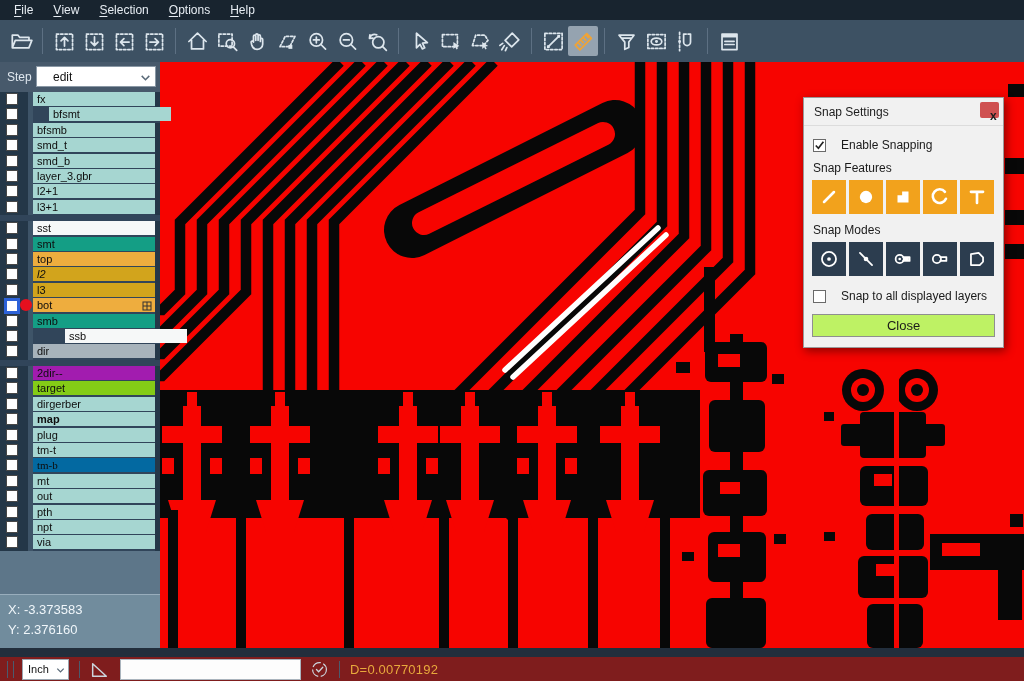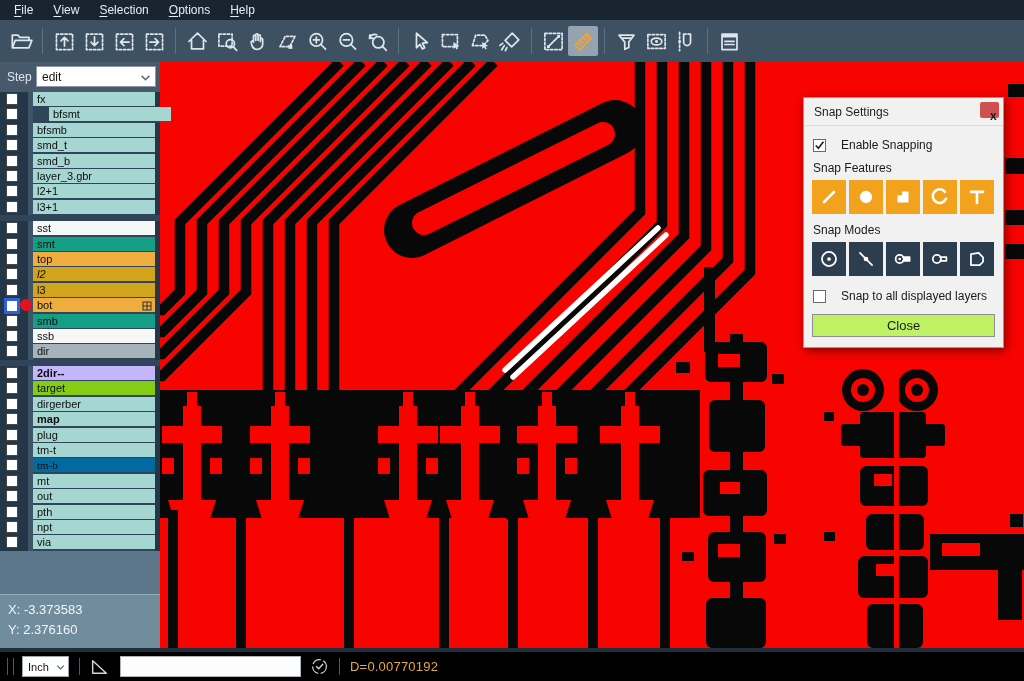--- a/index.html
+++ b/index.html
@@ -18,21 +18,21 @@
   .tsep{width:1px;height:26px;background:#5d7083;margin:0 6px;flex:none}
   svg.ticon{width:23px;height:23px;stroke:#dde6ed;fill:none;stroke-width:1.5;stroke-linecap:round;stroke-linejoin:round}
   svg.ticon .fil{fill:#dde6ed;stroke:none}
   svg.ticon .dsh{stroke-dasharray:2 1.7}
   svg.ticon.orange{stroke:#f0a335}
   
   .steprow{position:absolute;left:0;top:62px;width:160px;height:30px;background:#47596b;z-index:2}
   .steplabel{position:absolute;left:7px;top:8px;font-size:12px;color:#dfe7ee}
   .stepsel{position:absolute;left:36px;top:4px;width:120px;height:21px;background:#fff;
            border:1px solid #8a98a5;box-sizing:border-box;font-size:12px;color:#111;
-           display:flex;align-items:center;padding-left:5px}
+           display:flex;align-items:center;padding-left:16px}
   .stepchev{position:absolute;right:3px;top:4px;width:13px;height:13px}
   
   .sidebar{position:absolute;left:0;top:92px;width:160px;bottom:33px;background:#31455a;z-index:2}
   .lrow{height:15.4px;display:flex}
   .cbcell{width:28px;background:#243748;position:relative;flex:none}
   .cb{position:absolute;left:6px;top:1px;width:10px;height:10px;background:#fff;border:1px solid #474747}
   .cb.sel{left:4px;top:0;border:3px solid #2d62d8}
   .dot{position:absolute;left:20px;top:1px;width:12px;height:12px;border-radius:50%;background:#e6101e;z-index:2}
   .strip{width:5px;background:#3e5468;flex:none}
   .bar{width:122px;flex:none;height:14px;font-size:11px;line-height:14px;color:#0e0e0e;
@@ -61,21 +61,21 @@
   .btnrow{display:flex;gap:3px}
   .fbtn,.mbtn{width:34px;height:34px;display:flex;align-items:center;justify-content:center;flex:none}
   .fbtn{background:#f2a21c}
   .mbtn{background:#2c3d4f}
   .fbtn svg,.mbtn svg{width:22px;height:22px;stroke:#fff;fill:none;stroke-width:2.4;stroke-linecap:round;stroke-linejoin:round}
   .mbtn svg{stroke-width:1.6}
   .wfil{fill:#fff;stroke:none}
   .closebtn{margin-top:11px;width:100%;height:23px;background:#bef264;border:1px solid #8f8f8f;
             font-size:13px;color:#1a1a1a;display:flex;align-items:center;justify-content:center;box-sizing:border-box}
   
-  .bottombar{position:absolute;left:0;bottom:0;right:0;height:29px;background:#000000;
+  .bottombar{position:absolute;left:0;bottom:0;right:0;height:24px;background:#7f1d1d;
              display:flex;align-items:center;z-index:4}
   .bsep{width:1px;height:17px;background:#4a5b6d;flex:none}
   .unitsel{margin-left:8px;width:47px;height:21px;background:#fff;border:1px solid #9aa6b0;box-sizing:border-box;
            display:flex;align-items:center;font-size:11px;color:#111;padding-left:5px;position:relative;flex:none}
   .unitsel svg{position:absolute;right:2px;top:5px}
   .binput{margin-left:10px;width:181px;height:21px;background:#fdfdfd;border:1px solid #aab4bd;box-sizing:border-box;
           font-size:12px;padding:0 4px;color:#111;font-family:"Liberation Sans",sans-serif}
   .dtext{margin-left:10px;font-size:13px;color:#e8a93c;letter-spacing:.2px}
   .bicon{display:flex;align-items:center;justify-content:center;flex:none}
 </style>
@@ -367,38 +367,38 @@
         </span>
         <span class="strip"></span>
         <span class="bar" style="background: rgb(20, 158, 133);">smb</span>
         <span class="rpad"></span>
       </div>
       <div class="lrow">
         <span class="cbcell">
           <span class="cb"></span>
         </span>
         <span class="strip"></span>
-        <span class="bar" style="background: rgb(246, 248, 248);">ssb</span>
+        <span class="bar" style="background: rgb(246, 248, 248); margin-left: 32px;">ssb</span>
         <span class="rpad"></span>
       </div>
       <div class="lrow">
         <span class="cbcell">
           <span class="cb"></span>
         </span>
         <span class="strip"></span>
         <span class="bar" style="background: rgb(167, 179, 187);">dir</span>
         <span class="rpad"></span>
       </div>
       <div class="lsep"></div>
       <div class="lrow">
         <span class="cbcell">
           <span class="cb"></span>
         </span>
         <span class="strip"></span>
-        <span class="bar" style="background: #c4b5fd; font-weight: bold;">2dir--</span>
+        <span class="bar" style="background: #a21caf;">2dir--</span>
         <span class="rpad"></span>
       </div>
       <div class="lrow">
         <span class="cbcell">
           <span class="cb"></span>
         </span>
         <span class="strip"></span>
         <span class="bar" style="background: #84cc16;">target</span>
         <span class="rpad"></span>
       </div>

